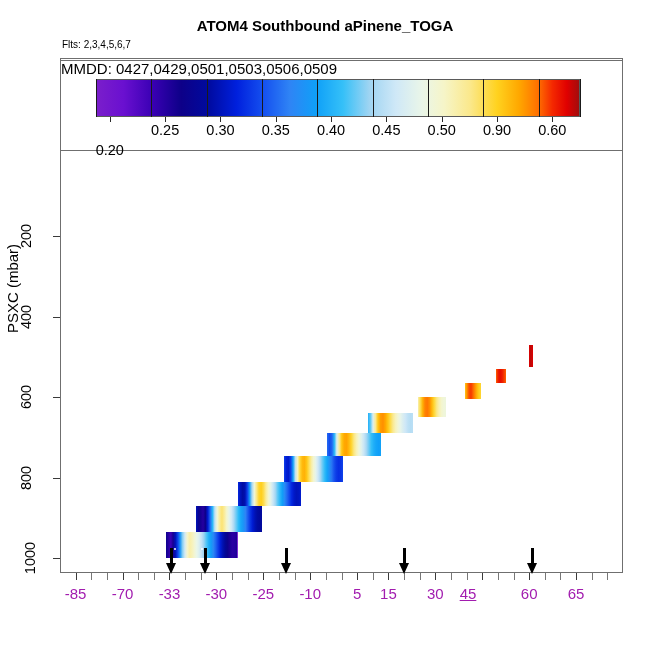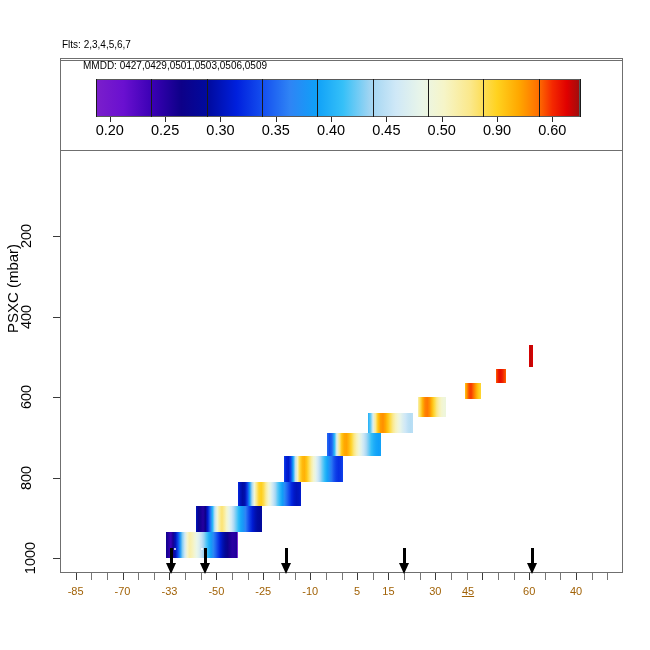--- a/index.html
+++ b/index.html
@@ -43,22 +43,22 @@
   .cbar-panel {
     position: absolute;
     left: 60px; top: 58px;
     width: 563px; height: 93px;
     border: 1px solid #6f6f6f;
     box-sizing: border-box;
     background: #fff;
   }
   .mmdd {
     position: absolute;
-    left: 22px; top: 1px;
-    font-size: 10px;
+    left: 0; top: 1px;
+    font-size: 15px;
     color: #000;
     white-space: nowrap;
   }
   .cbar-wrap {
     position: absolute;
     left: 35px; top: 20px;
     width: 484px; height: 38px;
   }
   .cbar-grad {
     position: absolute;
@@ -144,22 +144,22 @@
     top: 573px;
     width: 1px; height: 7px;
     background: #777;
   }
   .xtick.major {
     background: #3a3a3a;
   }
   .xlab {
     position: absolute;
     top: 585px;
-    font-size: 11px;
-    color: #a16207;
+    font-size: 15px;
+    color: #a21caf;
     transform: translateX(-50%);
     white-space: nowrap;
   }
   .xtitle {
     position: absolute;
     left: 0; top: 618px;
     width: 650px;
     text-align: center;
     font-size: 15px;
     color: #000;
@@ -184,41 +184,42 @@
     border-left: 5.5px solid transparent;
     border-right: 5.5px solid transparent;
     border-top: 11px solid #000;
   }
 </style>
 </head>
 <body>
 
 <div id="root">
 
+  <div class="title">ATOM4 Southbound aPinene_TOGA</div>
   <div class="flts">Flts: 2,3,4,5,6,7</div>
 
   <div class="cbar-panel">
     <div class="mmdd">MMDD: 0427,0429,0501,0503,0506,0509</div>
     <div class="cbar-wrap">
       <div class="cbar-grad" id="cbar-grad" style="background: linear-gradient(to right, rgb(122, 30, 203) 0%, rgb(106, 16, 208) 5.5%, rgb(58, 0, 180) 11.5%, rgb(13, 0, 136) 17.5%, rgb(0, 10, 158) 23%, rgb(0, 32, 221) 29%, rgb(21, 80, 239) 34.5%, rgb(47, 132, 245) 40%, rgb(15, 160, 248) 45.5%, rgb(53, 192, 248) 51%, rgb(159, 212, 242) 56.5%, rgb(207, 232, 247) 62%, rgb(234, 246, 232) 67.5%, rgb(246, 245, 200) 72%, rgb(251, 232, 138) 77.5%, rgb(255, 210, 31) 83%, rgb(255, 168, 0) 87.5%, rgb(255, 112, 0) 91.5%, rgb(244, 40, 0) 94.5%, rgb(224, 0, 0) 97.5%, rgb(162, 13, 13) 100%);"></div>
       <div id="cbar-seps">
           <div class="cbar-sep" style="left: 0px;"></div>
           <div class="cbar-sep" style="left: 55.3143px;"></div>
           <div class="cbar-sep" style="left: 110.629px;"></div>
           <div class="cbar-sep" style="left: 165.943px;"></div>
           <div class="cbar-sep" style="left: 221.257px;"></div>
           <div class="cbar-sep" style="left: 276.571px;"></div>
           <div class="cbar-sep" style="left: 331.886px;"></div>
           <div class="cbar-sep" style="left: 387.2px;"></div>
           <div class="cbar-sep" style="left: 442.514px;"></div>
           <div class="cbar-sep" style="left: 484px;"></div>
         </div>
       <div id="cbar-ticks">
           <div class="cbar-tick" style="left: 13.8286px;"></div>
-          <div class="cbar-lab" style="left: 13.8286px;">0.20</div>
+          <div class="cbar-lab" style="left: 13.8286px; margin-top: 20px;">0.20</div>
           <div class="cbar-tick" style="left: 69.1429px;"></div>
           <div class="cbar-lab" style="left: 69.1429px;">0.25</div>
           <div class="cbar-tick" style="left: 124.457px;"></div>
           <div class="cbar-lab" style="left: 124.457px;">0.30</div>
           <div class="cbar-tick" style="left: 179.771px;"></div>
           <div class="cbar-lab" style="left: 179.771px;">0.35</div>
           <div class="cbar-tick" style="left: 235.086px;"></div>
           <div class="cbar-lab" style="left: 235.086px;">0.40</div>
           <div class="cbar-tick" style="left: 290.4px;"></div>
           <div class="cbar-lab" style="left: 290.4px;">0.45</div>
@@ -289,37 +290,37 @@
       <div class="xtick" style="left: 560.444px;"></div>
       <div class="xtick" style="left: 591.722px;"></div>
       <div class="xtick" style="left: 607.361px;"></div>
       <div class="xtick major" style="left: 75.6389px;"></div>
       <div class="xlab" style="left: 75.6389px;">-85</div>
       <div class="xtick major" style="left: 122.556px;"></div>
       <div class="xlab" style="left: 122.556px;">-70</div>
       <div class="xtick major" style="left: 169.472px;"></div>
       <div class="xlab" style="left: 169.472px;">-33</div>
       <div class="xtick major" style="left: 216.389px;"></div>
-      <div class="xlab" style="left: 216.389px;">-50</div>
+      <div class="xlab" style="left: 216.389px;">-30</div>
       <div class="xtick major" style="left: 263.306px;"></div>
       <div class="xlab" style="left: 263.306px;">-25</div>
       <div class="xtick major" style="left: 310.222px;"></div>
       <div class="xlab" style="left: 310.222px;">-10</div>
       <div class="xtick major" style="left: 357.139px;"></div>
       <div class="xlab" style="left: 357.139px;">5</div>
       <div class="xtick major" style="left: 388.417px;"></div>
       <div class="xlab" style="left: 388.417px;">15</div>
       <div class="xtick major" style="left: 435.333px;"></div>
       <div class="xlab" style="left: 435.333px;">30</div>
       <div class="xtick major" style="left: 482.25px;"></div>
       <div class="xlab" style="left: 468px; text-decoration: underline;">45</div>
       <div class="xtick major" style="left: 529.167px;"></div>
       <div class="xlab" style="left: 529.167px;">60</div>
       <div class="xtick major" style="left: 576.083px;"></div>
-      <div class="xlab" style="left: 576.083px;">40</div>
+      <div class="xlab" style="left: 576.083px;">65</div>
     </div>
 
   <div id="arrows">
       <div class="arrow" style="left: 165.536px;">
         <div class="shaft"></div>
         <div class="head"></div>
       </div>
       <div class="arrow" style="left: 199.942px;">
         <div class="shaft"></div>
         <div class="head"></div>

